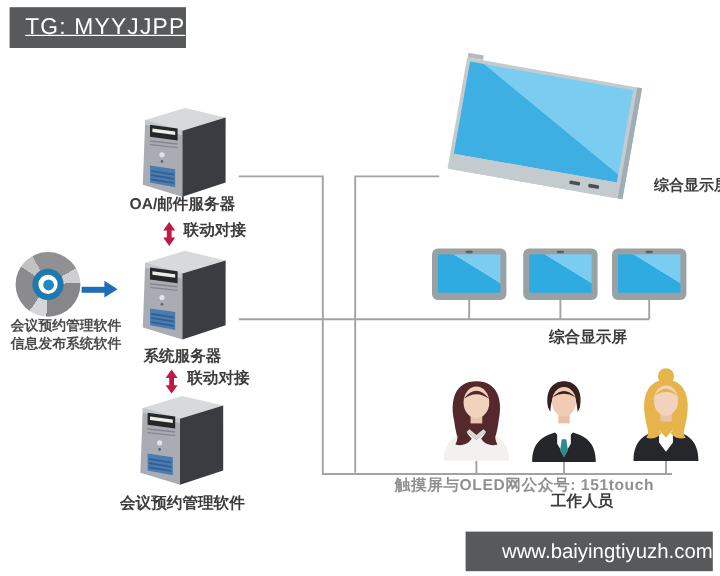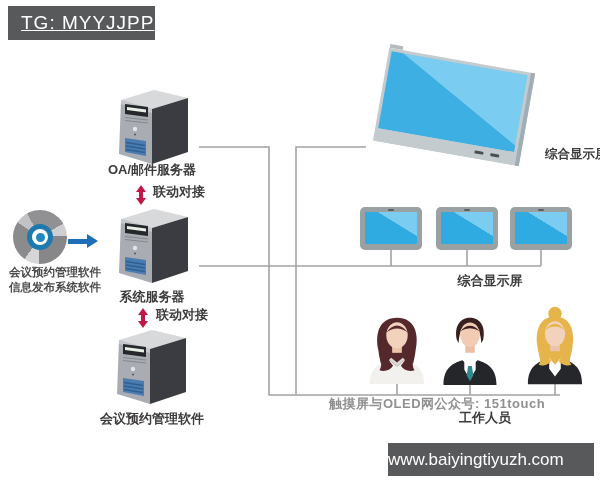--- a/index.html
+++ b/index.html
@@ -5,21 +5,21 @@
   html,body{margin:0;padding:0;background:#fff;}
   .stage{position:relative;width:600px;height:480px;background:#fff;overflow:hidden;
          font-family:"Liberation Sans","DejaVu Sans",sans-serif;}
   .abs{position:absolute;}
 
   
   .banner{position:absolute;background:#58595b;color:#fff;white-space:nowrap;}
   .banner-top{left:8px;top:6px;width:134px;height:34px;line-height:34px;
               padding-left:13px;font-size:19px;letter-spacing:1px;text-decoration:underline;}
   .banner-bottom{left:388px;top:443px;width:206px;height:33px;line-height:33px;
-                 text-align:left;font-size:17px;}
+                 text-align:right;font-size:17px;}
 
   
   .wires{position:absolute;left:0;top:0;pointer-events:none;}
 
   
   .disc{position:absolute;left:13px;top:210px;width:54px;height:54px;border-radius:50%;
         background:conic-gradient(from 15deg,#919194 0 45deg,#cfcfd1 45deg 72deg,
           #87878a 72deg 168deg,#d6d6d8 168deg 200deg,#8b8b8e 200deg 288deg,
           #c2c2c4 288deg 316deg,#919194 316deg 360deg);}
   .disc-hub{position:absolute;left:50%;top:50%;width:16px;height:16px;margin:-13px 0 0 -13px;

